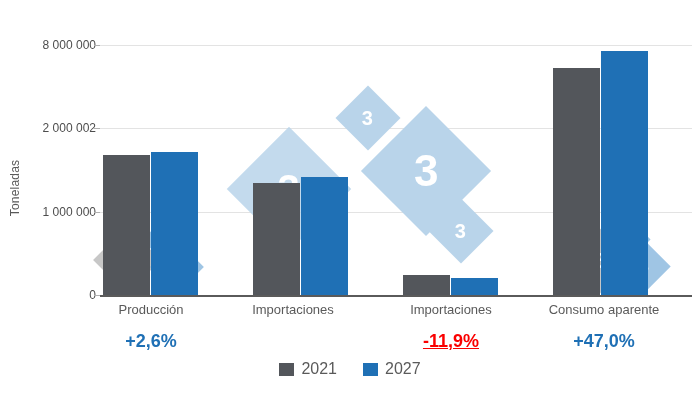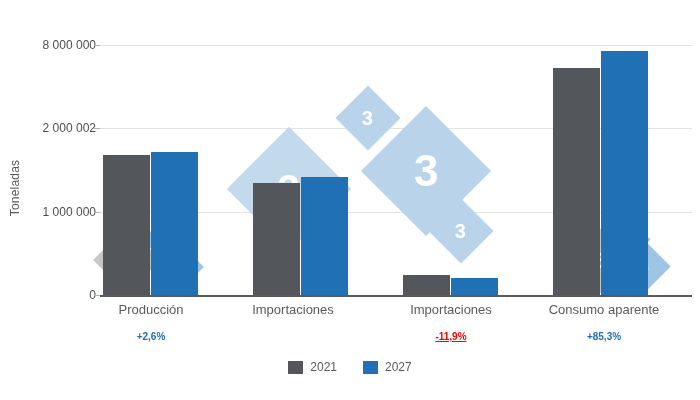--- a/index.html
+++ b/index.html
@@ -116,21 +116,21 @@
     text-align: center;
     font-size: 13px;
     color: #5a5a5a;
     z-index: 5;
     white-space: nowrap;
   }
   .pct-label {
     position: absolute;
     top: 331px;
     text-align: center;
-    font-size: 10px;
+    font-size: 18px;
     font-weight: bold;
     z-index: 5;
     white-space: nowrap;
   }
   .pct-pos { color: #1f70b5; }
   .pct-neg { color: #fa0000; }
 
   
   .legend {
     position: absolute;
@@ -147,21 +147,21 @@
     display: flex;
     align-items: center;
     gap: 7px;
   }
   .legend-swatch {
     width: 15px;
     height: 13px;
     display: block;
   }
   .legend-text {
-    font-size: 12px;
+    font-size: 16px;
     color: #5a5a5a;
   }
 </style>
 </head>
 <body>
 
 <div id="chart-root">
 
   <div class="gridline" style="top:45px;"></div>
   <div class="gridline" style="top:128px;"></div>
@@ -238,21 +238,21 @@
 
   <div class="axis-line"></div>
 
   <div class="cat-label" style="left:75px;  width:152px;">Producción</div>
   <div class="cat-label" style="left:217px; width:152px;">Importaciones</div>
   <div class="cat-label" style="left:375px; width:152px;">Importaciones</div>
   <div class="cat-label" style="left:524px; width:160px;">Consumo aparente</div>
 
   <div class="pct-label pct-pos" style="left:75px;  width:152px;">+2,6%</div>
   <div class="pct-label pct-neg" style="left:375px; width:152px;text-decoration:underline;">-11,9%</div>
-  <div class="pct-label pct-pos" style="left:524px; width:160px;">+85,3%</div>
+  <div class="pct-label pct-pos" style="left:524px; width:160px;">+47,0%</div>
 
   <div class="legend">
     <div class="legend-item">
       <span class="legend-swatch" style="background:#53565b;"></span>
       <span class="legend-text">2021</span>
     </div>
     <div class="legend-item">
       <span class="legend-swatch" style="background:#1f70b5;"></span>
       <span class="legend-text">2027</span>
     </div>

